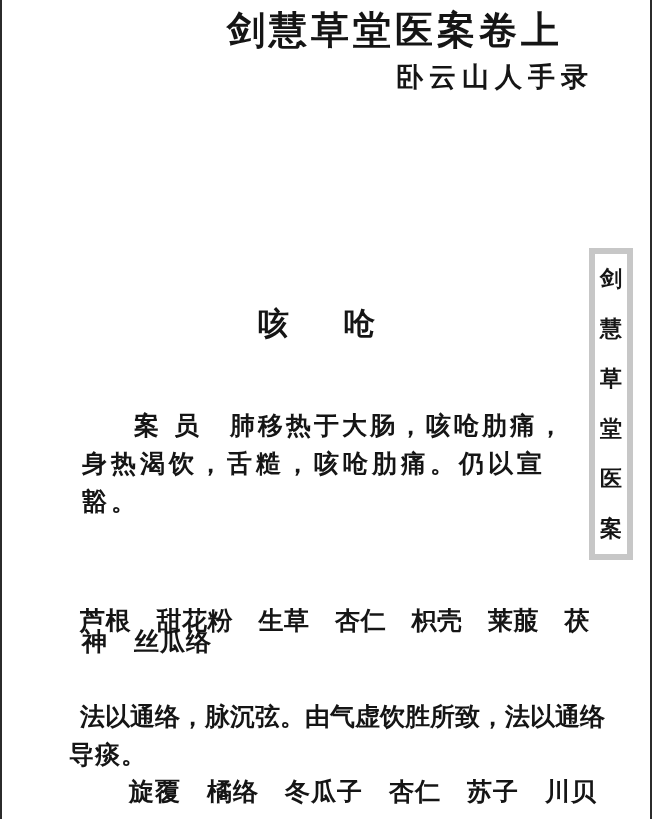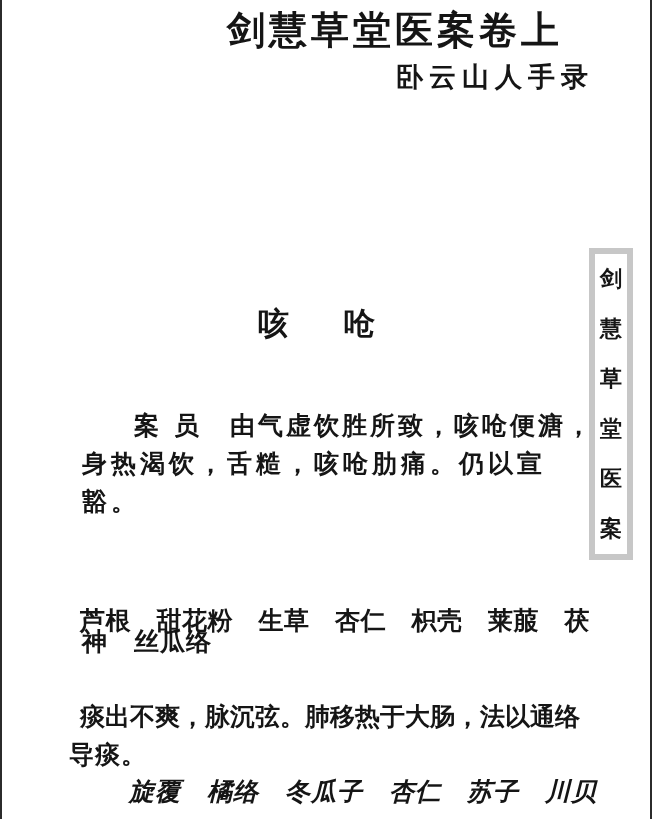--- a/index.html
+++ b/index.html
@@ -29,21 +29,21 @@
   .p1l1{left:134px;top:410px;letter-spacing:3px;}
   .p1l2{left:82px;top:448px;letter-spacing:4px;}
   .p1l3{left:82px;top:486px;letter-spacing:4px;}
   .h1l1{left:129px;top:521px;letter-spacing:1px;}
   .h1l2{left:80px;top:557px;letter-spacing:0.5px;margin-top:48px;}
   .h1l3{left:82px;top:626px;letter-spacing:1px;text-align:center;}
 
   .p2l1{left:130px;top:663px;letter-spacing:0.5px;}
   .p2l2{left:80px;top:701px;letter-spacing:0px;}
   .p2l3{left:69px;top:739px;letter-spacing:1px;}
-  .h2l1{left:129px;top:776px;letter-spacing:1px;font-style:italic;}
+  .h2l1{left:129px;top:776px;letter-spacing:1px;}
 
   .side-tab{
     position:absolute;left:589px;top:248px;width:44px;height:312px;
     box-sizing:border-box;border:6px solid #c7c7c7;background:#ffffff;
     display:flex;flex-direction:column;justify-content:space-around;align-items:center;
   }
   .side-tab .vchar{font-size:22px;font-weight:700;line-height:24px;color:#151515;}
 </style>
 </head>
 <body>
@@ -54,29 +54,29 @@
   <div class="edge-line right"></div>
 
   <div class="abs doc-title">剑慧草堂医案卷上</div>
   <div class="abs doc-subtitle">卧云山人手录</div>
 
   <div class="abs section-heading">
     <span>咳</span><span class="gap"></span><span>呛</span>
   </div>
 
   <div class="abs body-line p1l1">
-    <span class="case-label">案</span><span class="case-num">员</span><span class="case-rest">由气虚饮胜所致，咳呛便溏，</span>
+    <span class="case-label">案</span><span class="case-num">员</span><span class="case-rest">肺移热于大肠，咳呛肋痛，</span>
   </div>
   <div class="abs body-line p1l2">身热渴饮，舌糙，咳呛肋痛。仍以宣</div>
   <div class="abs body-line p1l3">豁。</div>
 
   <div class="abs body-line h1l2">芦根　甜花粉　生草　杏仁　枳壳　莱菔　茯</div>
   <div class="abs body-line h1l3">神　丝瓜络</div>
 
-  <div class="abs body-line p2l2">痰出不爽，脉沉弦。肺移热于大肠，法以通络</div>
+  <div class="abs body-line p2l2">法以通络，脉沉弦。由气虚饮胜所致，法以通络</div>
   <div class="abs body-line p2l3">导痰。</div>
 
   <div class="abs body-line h2l1">旋覆　橘络　冬瓜子　杏仁　苏子　川贝</div>
 
   <div class="side-tab">
     <span class="vchar">剑</span>
     <span class="vchar">慧</span>
     <span class="vchar">草</span>
     <span class="vchar">堂</span>
     <span class="vchar">医</span>

